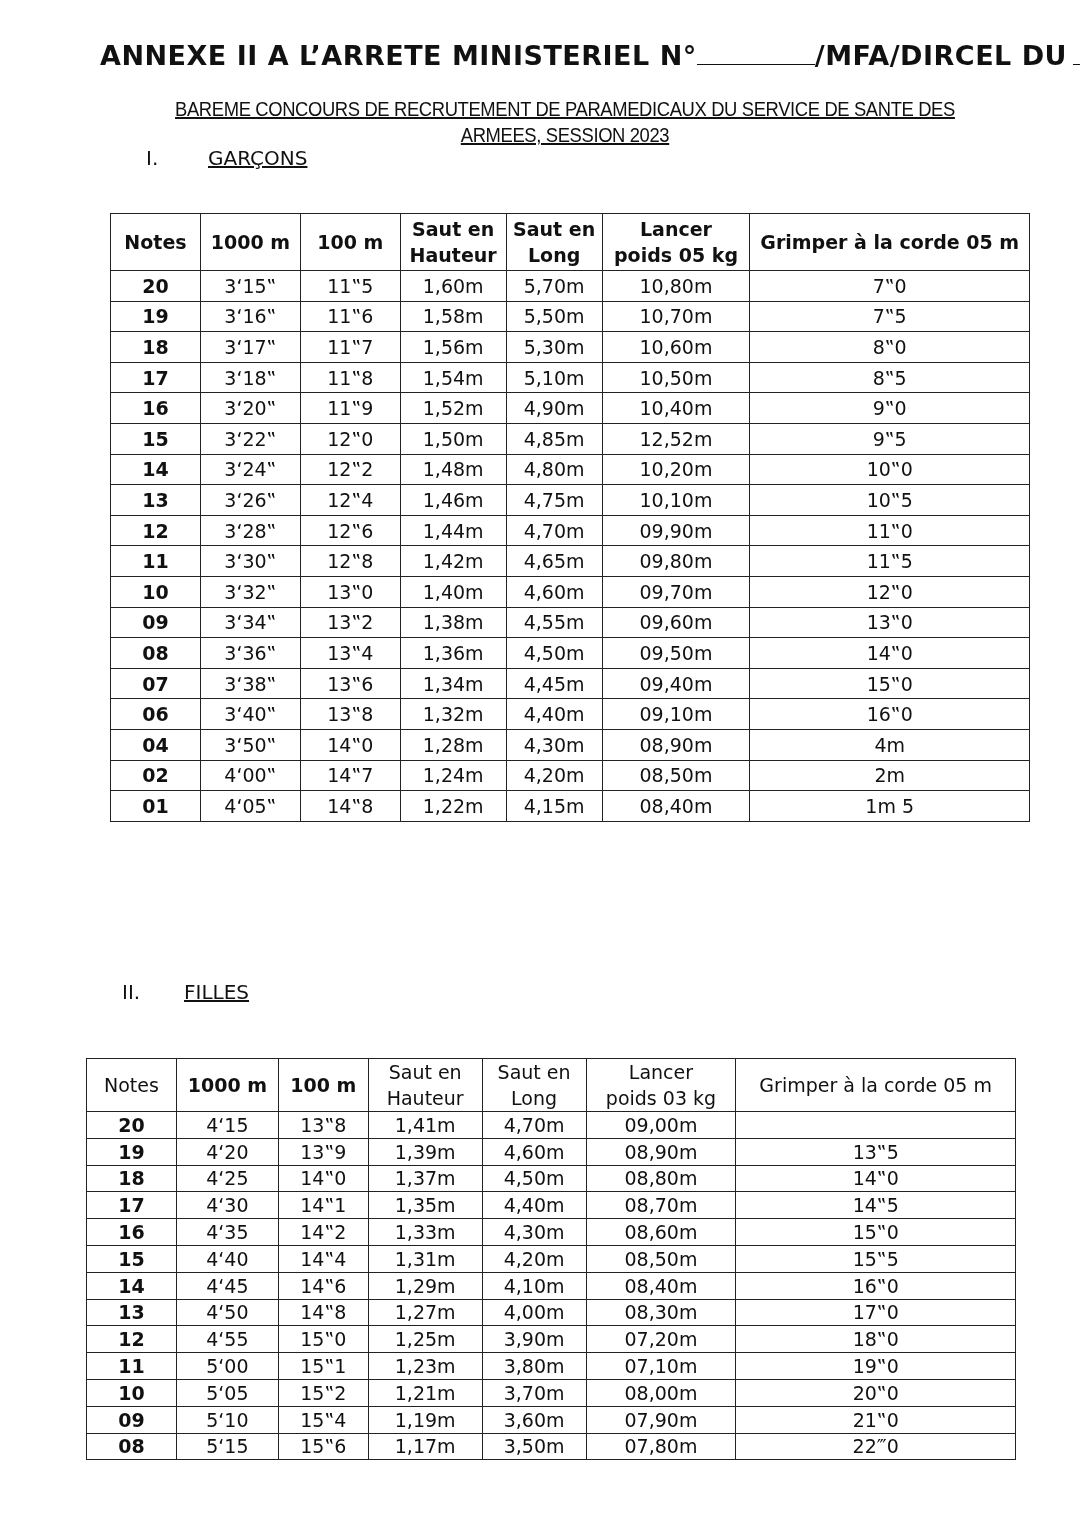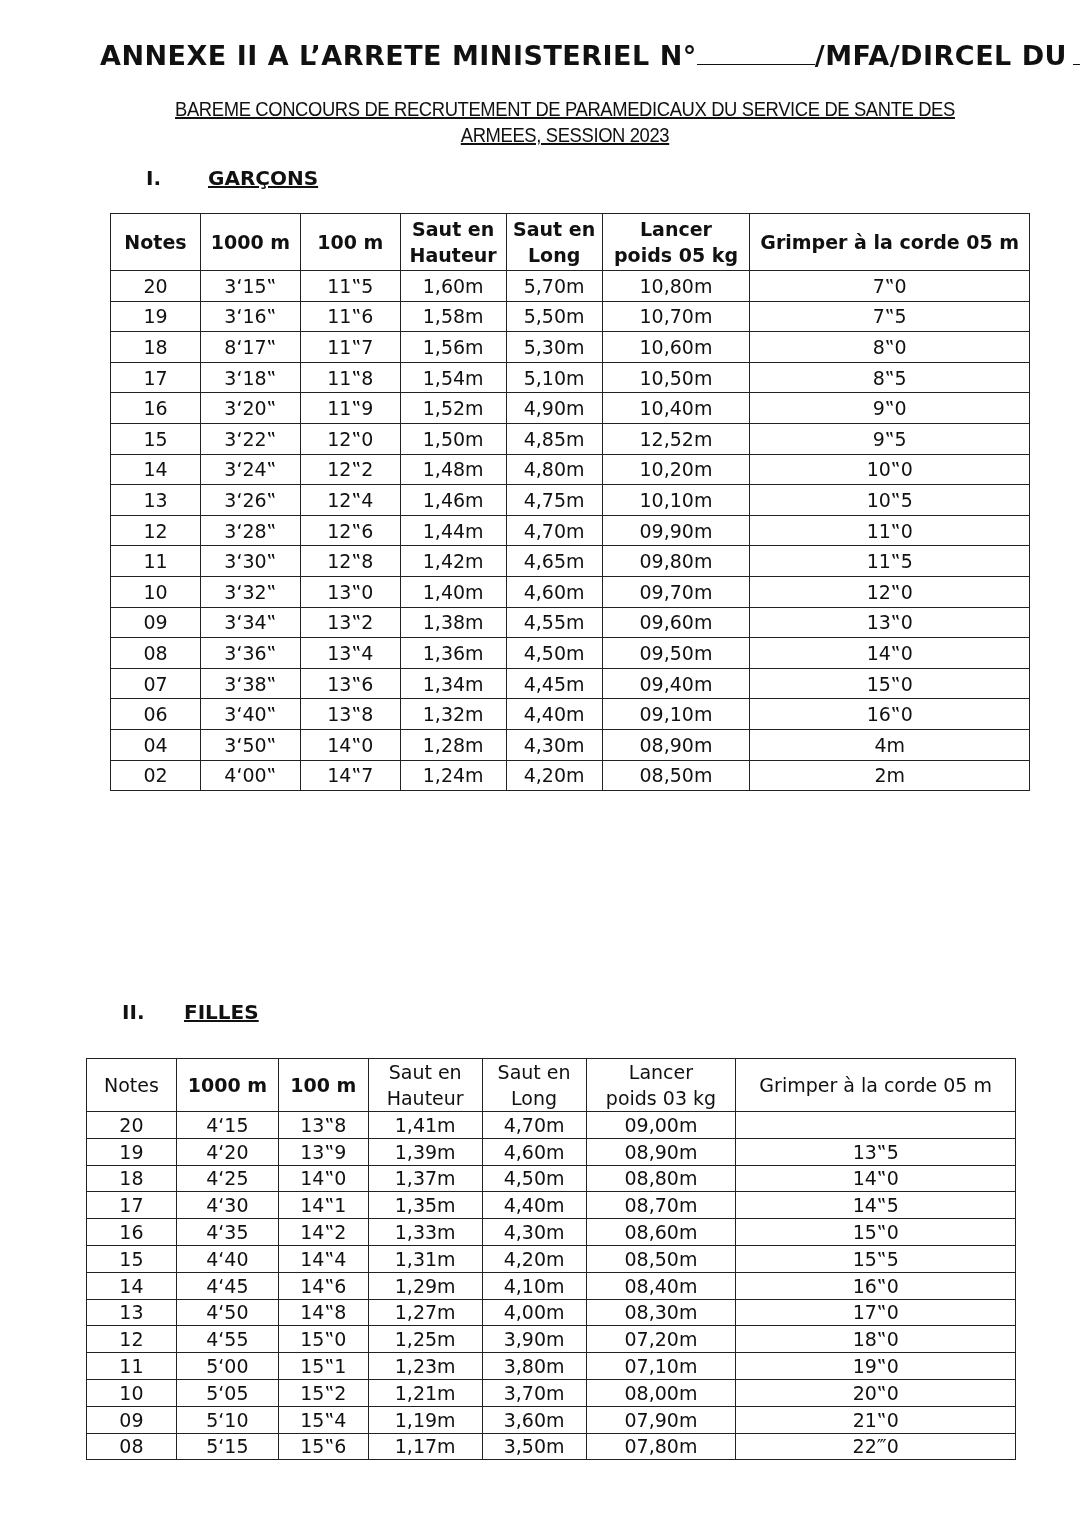--- a/index.html
+++ b/index.html
@@ -2,27 +2,27 @@
 <html><head>
 <meta charset="utf-8">
 <style>
   html, body { margin: 0; padding: 0; background: #ffffff; }
   body { width: 1080px; height: 1516px; position: relative; overflow: hidden; color: #111; font-family: "DejaVu Sans", sans-serif; }
   .annex { position: absolute; left: 100px; top: 40px; font-size: 27px; font-weight: bold; letter-spacing: 0.5px; white-space: nowrap; }
   .annex .blank { display: inline-block; border-bottom: 1.5px solid #111; vertical-align: baseline; }
   .annex .b1 { width: 118px; }
   .annex .b2 { width: 134px; margin-left: 6px; }
   .subtitle { position: absolute; left: 120px; top: 96px; width: 890px; text-align: center; font-family: "Liberation Sans", sans-serif; font-size: 20px; line-height: 26px; text-decoration: underline; letter-spacing: -0.4px; transform: scaleX(0.92); transform-origin: center top; }
-  .section-title { position: absolute; font-size: 20px; font-weight: bold; white-space: nowrap; margin-top: 20px; }
+  .section-title { position: absolute; font-size: 20px; font-weight: normal; white-space: nowrap; }
   .section-title .num { display: inline-block; width: 62px; }
   .section-title .lbl { text-decoration: underline; }
   table.bareme { position: absolute; border-collapse: collapse; font-size: 19px; }
   table.bareme th, table.bareme td { border: 1.3px solid #222; text-align: center; padding: 0; }
   table.bareme th { font-weight: bold; font-size: 19px; line-height: 26px; }
-  table.bareme td.note { font-weight: normal; }
+  table.bareme td.note { font-weight: bold; }
   #t-garcons { left: 110px; top: 213px; width: 920px; }
   #t-garcons tr.body-row td { height: 29.6px; line-height: 26px; }
   #t-garcons th { height: 56px; }
   #t-filles { left: 86px; top: 1058px; width: 930px; }
   #t-filles tr.body-row td { height: 25.8px; line-height: 22px; }
   #t-filles th { height: 52px; font-weight: normal; }
   #t-filles th.b { font-weight: bold; }
   td.dash { text-align: left !important; padding-left: 8px !important; }
   td.dash.c { text-align: center !important; }
 </style>
@@ -77,21 +77,21 @@
         <td class="note">19</td>
         <td>3‘16‟</td>
         <td>11‟6</td>
         <td>1,58m</td>
         <td>5,50m</td>
         <td>10,70m</td>
         <td>7‟5</td>
       </tr>
       <tr class="body-row">
         <td class="note">18</td>
-        <td>8‘17‟</td>
+        <td>3‘17‟</td>
         <td>11‟7</td>
         <td>1,56m</td>
         <td>5,30m</td>
         <td>10,60m</td>
         <td>8‟0</td>
       </tr>
       <tr class="body-row">
         <td class="note">17</td>
         <td>3‘18‟</td>
         <td>11‟8</td>
@@ -209,20 +209,29 @@
         <td>4m</td>
       </tr>
       <tr class="body-row">
         <td class="note">02</td>
         <td>4‘00‟</td>
         <td>14‟7</td>
         <td>1,24m</td>
         <td>4,20m</td>
         <td>08,50m</td>
         <td>2m</td>
+      </tr>
+      <tr class="body-row">
+        <td class="note">01</td>
+        <td>4‘05‟</td>
+        <td>14‟8</td>
+        <td>1,22m</td>
+        <td>4,15m</td>
+        <td>08,40m</td>
+        <td>1m 5</td>
       </tr>
     </tbody>
 </table>
 
 <div class="section-title" style="left:122px; top:980px;">
   <span class="num">II.</span><span class="lbl">FILLES</span>
 </div>
 
 <table class="bareme" id="t-filles">
   <colgroup>

